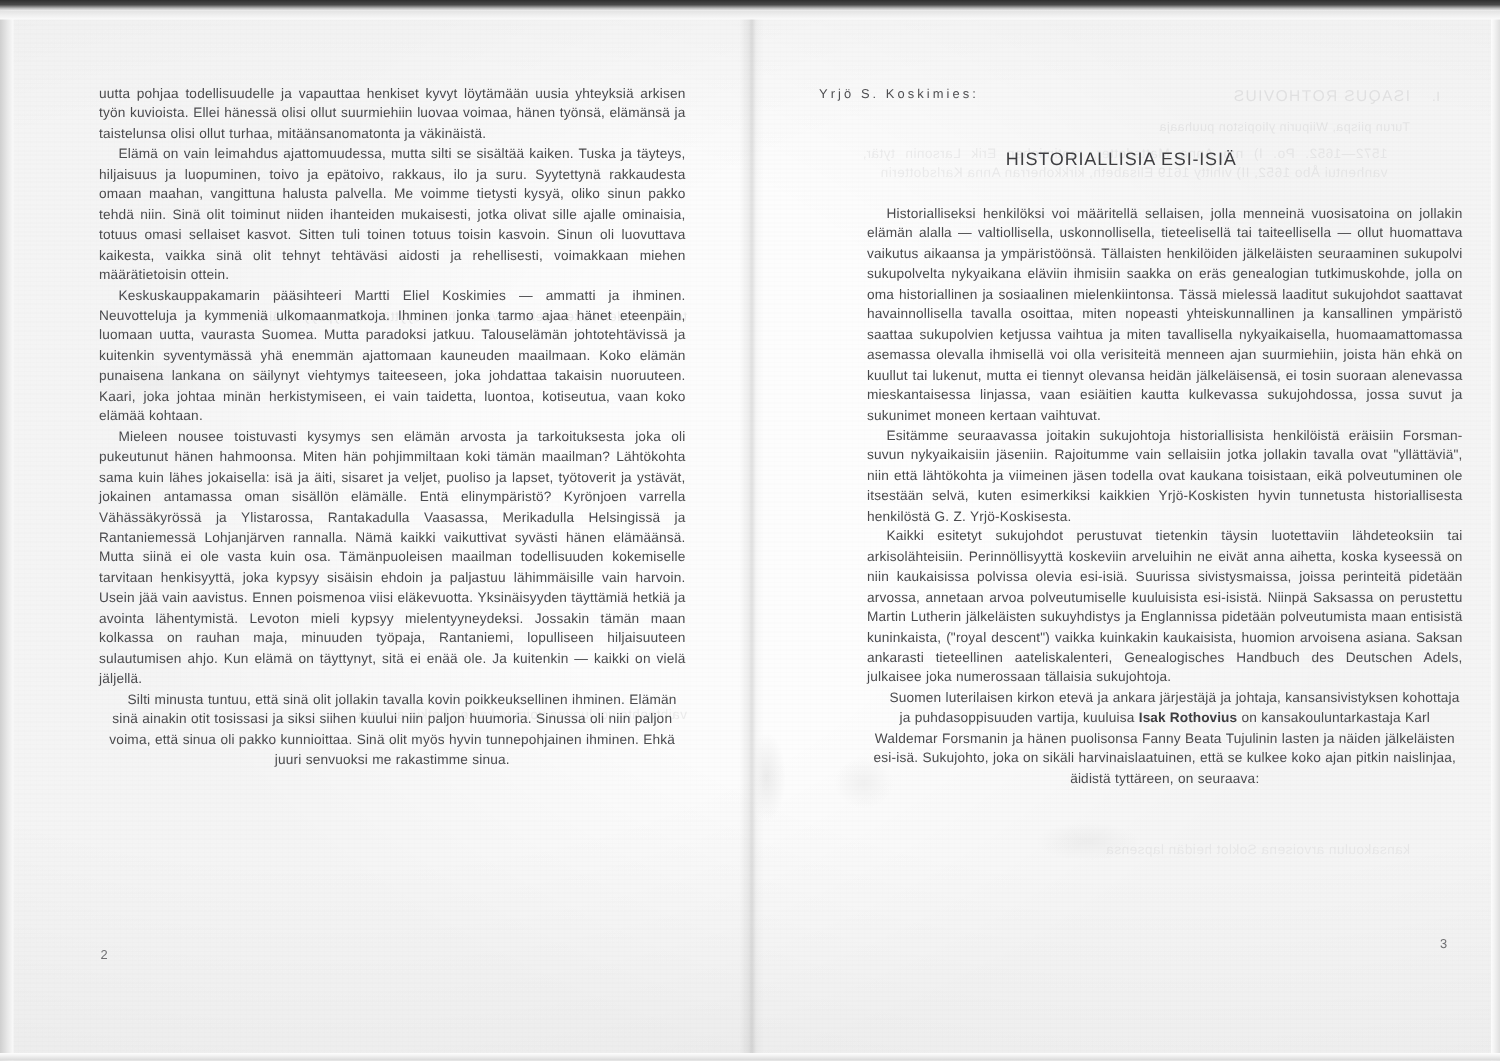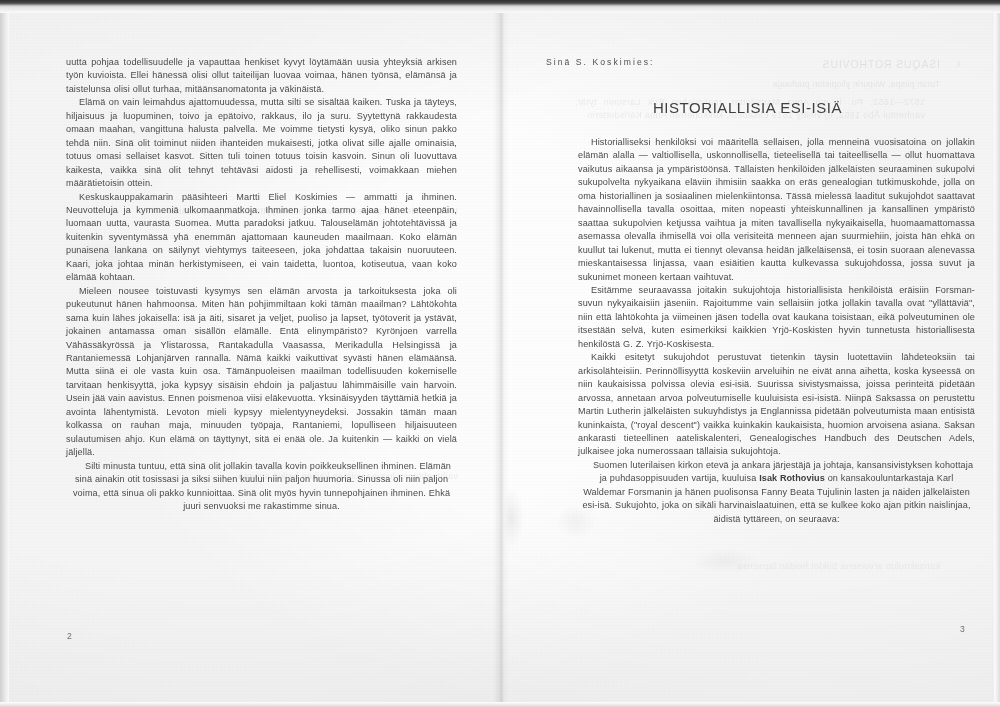--- a/index.html
+++ b/index.html
@@ -99,21 +99,21 @@
     left:546px;top:57px;
     font-size:8.6px;
     letter-spacing:2.05px;
     color:#4f4f52;
   }
   
   .title{
     position:absolute;z-index:20;
     left:501px;top:99px;width:493px;
     text-align:center;
-    font-size:15px;
+    font-size:12px;
     letter-spacing:.55px;
     color:#3f3f42;
   }
   
   .folio{
     position:absolute;z-index:20;
     font-size:8.6px;color:#6f6f72;
   }
   .folio.left{left:67px;top:631px;}
   .folio.right{left:960px;top:624px;}
@@ -176,30 +176,30 @@
   <div class="bleed b-right-sub">Turun piispa, Wiipurin yliopiston puuhaaja</div>
   <div class="bleed b-right-block">1572—1652.  Po. I) n:o Anna Mattsdotter, raatimiehen Erik Larsonin tytär, vanhentui Åbo 1652, II) vihitty 1619 Elisabeth, kirkkoherran Anna Karlsdotterin</div>
   <div class="bleed b-right-low">kansakoulun arvoisena Soklot heidän lapsensa</div>
 
   <div class="smudge sm1"></div>
   <div class="smudge sm2"></div>
   <div class="smudge sm3"></div>
   <div class="smudge sm4"></div>
 
   <div class="col left">
-    <p>uutta pohjaa todellisuudelle ja vapauttaa henkiset kyvyt löytämään uusia yhteyksiä arkisen työn kuvioista. Ellei hänessä olisi ollut taiteilijan luovaa voimaa, hänen työnsä, elämänsä ja taistelunsa olisi ollut turhaa, mitäänsanomatonta ja väkinäistä.</p>
+    <p>uutta pohjaa todellisuudelle ja vapauttaa henkiset kyvyt löytämään uusia yhteyksiä arkisen työn kuvioista. Ellei hänessä olisi ollut suurmiehiin luovaa voimaa, hänen työnsä, elämänsä ja taistelunsa olisi ollut turhaa, mitäänsanomatonta ja väkinäistä.</p>
     <p class="ind">Elämä on vain leimahdus ajattomuudessa, mutta silti se sisältää kaiken. Tuska ja täyteys, hiljaisuus ja luopuminen, toivo ja epätoivo, rakkaus, ilo ja suru. Syytettynä rakkaudesta omaan maahan, vangittuna halusta palvella. Me voimme tietysti kysyä, oliko sinun pakko tehdä niin. Sinä olit toiminut niiden ihanteiden mukaisesti, jotka olivat sille ajalle ominaisia, totuus omasi sellaiset kasvot. Sitten tuli toinen totuus toisin kasvoin. Sinun oli luovuttava kaikesta, vaikka sinä olit tehnyt tehtäväsi aidosti ja rehellisesti, voimakkaan miehen määrätietoisin ottein.</p>
     <p class="ind">Keskuskauppakamarin pääsihteeri Martti Eliel Koskimies — ammatti ja ihminen. Neuvotteluja ja kymmeniä ulkomaanmatkoja. Ihminen jonka tarmo ajaa hänet eteenpäin, luomaan uutta, vaurasta Suomea. Mutta paradoksi jatkuu. Talouselämän johtotehtävissä ja kuitenkin syventymässä yhä enemmän ajattomaan kauneuden maailmaan. Koko elämän punaisena lankana on säilynyt viehtymys taiteeseen, joka johdattaa takaisin nuoruuteen. Kaari, joka johtaa minän herkistymiseen, ei vain taidetta, luontoa, kotiseutua, vaan koko elämää kohtaan.</p>
     <p class="ind">Mieleen nousee toistuvasti kysymys sen elämän arvosta ja tarkoituksesta joka oli pukeutunut hänen hahmoonsa. Miten hän pohjimmiltaan koki tämän maailman? Lähtökohta sama kuin lähes jokaisella: isä ja äiti, sisaret ja veljet, puoliso ja lapset, työtoverit ja ystävät, jokainen antamassa oman sisällön elämälle. Entä elinympäristö? Kyrönjoen varrella Vähässäkyrössä ja Ylistarossa, Rantakadulla Vaasassa, Merikadulla Helsingissä ja Rantaniemessä Lohjanjärven rannalla. Nämä kaikki vaikuttivat syvästi hänen elämäänsä. Mutta siinä ei ole vasta kuin osa. Tämänpuoleisen maailman todellisuuden kokemiselle tarvitaan henkisyyttä, joka kypsyy sisäisin ehdoin ja paljastuu lähimmäisille vain harvoin. Usein jää vain aavistus. Ennen poismenoa viisi eläkevuotta. Yksinäisyyden täyttämiä hetkiä ja avointa lähentymistä. Levoton mieli kypsyy mielentyyneydeksi. Jossakin tämän maan kolkassa on rauhan maja, minuuden työpaja, Rantaniemi, lopulliseen hiljaisuuteen sulautumisen ahjo. Kun elämä on täyttynyt, sitä ei enää ole. Ja kuitenkin — kaikki on vielä jäljellä.</p>
     <p class="ind last">Silti minusta tuntuu, että sinä olit jollakin tavalla kovin poikkeuksellinen ihminen. Elämän sinä ainakin otit tosissasi ja siksi siihen kuului niin paljon huumoria. Sinussa oli niin paljon voima, että sinua oli pakko kunnioittaa. Sinä olit myös hyvin tunnepohjainen ihminen. Ehkä juuri senvuoksi me rakastimme sinua.</p>
   </div>
 
   <div class="folio left">2</div>
 
-  <div class="kicker">Sinä S. Koskimies:</div>
+  <div class="kicker">Yrjö S. Koskimies:</div>
   <div class="title">HISTORIALLISIA ESI-ISIÄ</div>
 
   <div class="col right">
     <p class="ind">Historialliseksi henkilöksi voi määritellä sellaisen, jolla menneinä vuosisatoina on jollakin elämän alalla — valtiollisella, uskonnollisella, tieteelisellä tai taiteellisella — ollut huomattava vaikutus aikaansa ja ympäristöönsä. Tällaisten henkilöiden jälkeläisten seuraaminen sukupolvi sukupolvelta nykyaikana eläviin ihmisiin saakka on eräs genealogian tutkimuskohde, jolla on oma historiallinen ja sosiaalinen mielenkiintonsa. Tässä mielessä laaditut sukujohdot saattavat havainnollisella tavalla osoittaa, miten nopeasti yhteiskunnallinen ja kansallinen ympäristö saattaa sukupolvien ketjussa vaihtua ja miten tavallisella nykyaikaisella, huomaamattomassa asemassa olevalla ihmisellä voi olla verisiteitä menneen ajan suurmiehiin, joista hän ehkä on kuullut tai lukenut, mutta ei tiennyt olevansa heidän jälkeläisensä, ei tosin suoraan alenevassa mieskantaisessa linjassa, vaan esiäitien kautta kulkevassa sukujohdossa, jossa suvut ja sukunimet moneen kertaan vaihtuvat.</p>
     <p class="ind">Esitämme seuraavassa joitakin sukujohtoja historiallisista henkilöistä eräisiin Forsman-suvun nykyaikaisiin jäseniin. Rajoitumme vain sellaisiin jotka jollakin tavalla ovat "yllättäviä", niin että lähtökohta ja viimeinen jäsen todella ovat kaukana toisistaan, eikä polveutuminen ole itsestään selvä, kuten esimerkiksi kaikkien Yrjö-Koskisten hyvin tunnetusta historiallisesta henkilöstä G. Z. Yrjö-Koskisesta.</p>
     <p class="ind">Kaikki esitetyt sukujohdot perustuvat tietenkin täysin luotettaviin lähdeteoksiin tai arkisolähteisiin. Perinnöllisyyttä koskeviin arveluihin ne eivät anna aihetta, koska kyseessä on niin kaukaisissa polvissa olevia esi-isiä. Suurissa sivistysmaissa, joissa perinteitä pidetään arvossa, annetaan arvoa polveutumiselle kuuluisista esi-isistä. Niinpä Saksassa on perustettu Martin Lutherin jälkeläisten sukuyhdistys ja Englannissa pidetään polveutumista maan entisistä kuninkaista, ("royal descent") vaikka kuinkakin kaukaisista, huomion arvoisena asiana. Saksan ankarasti tieteellinen aateliskalenteri, Genealogisches Handbuch des Deutschen Adels, julkaisee joka numerossaan tällaisia sukujohtoja.</p>
     <p class="ind last"><span>Suomen luterilaisen kirkon etevä ja ankara järjestäjä ja johtaja, kansansivistyksen kohottaja ja puhdasoppisuuden vartija, kuuluisa </span><b>Isak Rothovius</b><span> on kansakouluntarkastaja Karl Waldemar Forsmanin ja hänen puolisonsa Fanny Beata Tujulinin lasten ja näiden jälkeläisten esi-isä. Sukujohto, joka on sikäli harvinaislaatuinen, että se kulkee koko ajan pitkin naislinjaa, äidistä tyttäreen, on seuraava:</span></p>
   </div>
 
   <div class="folio right">3</div>

